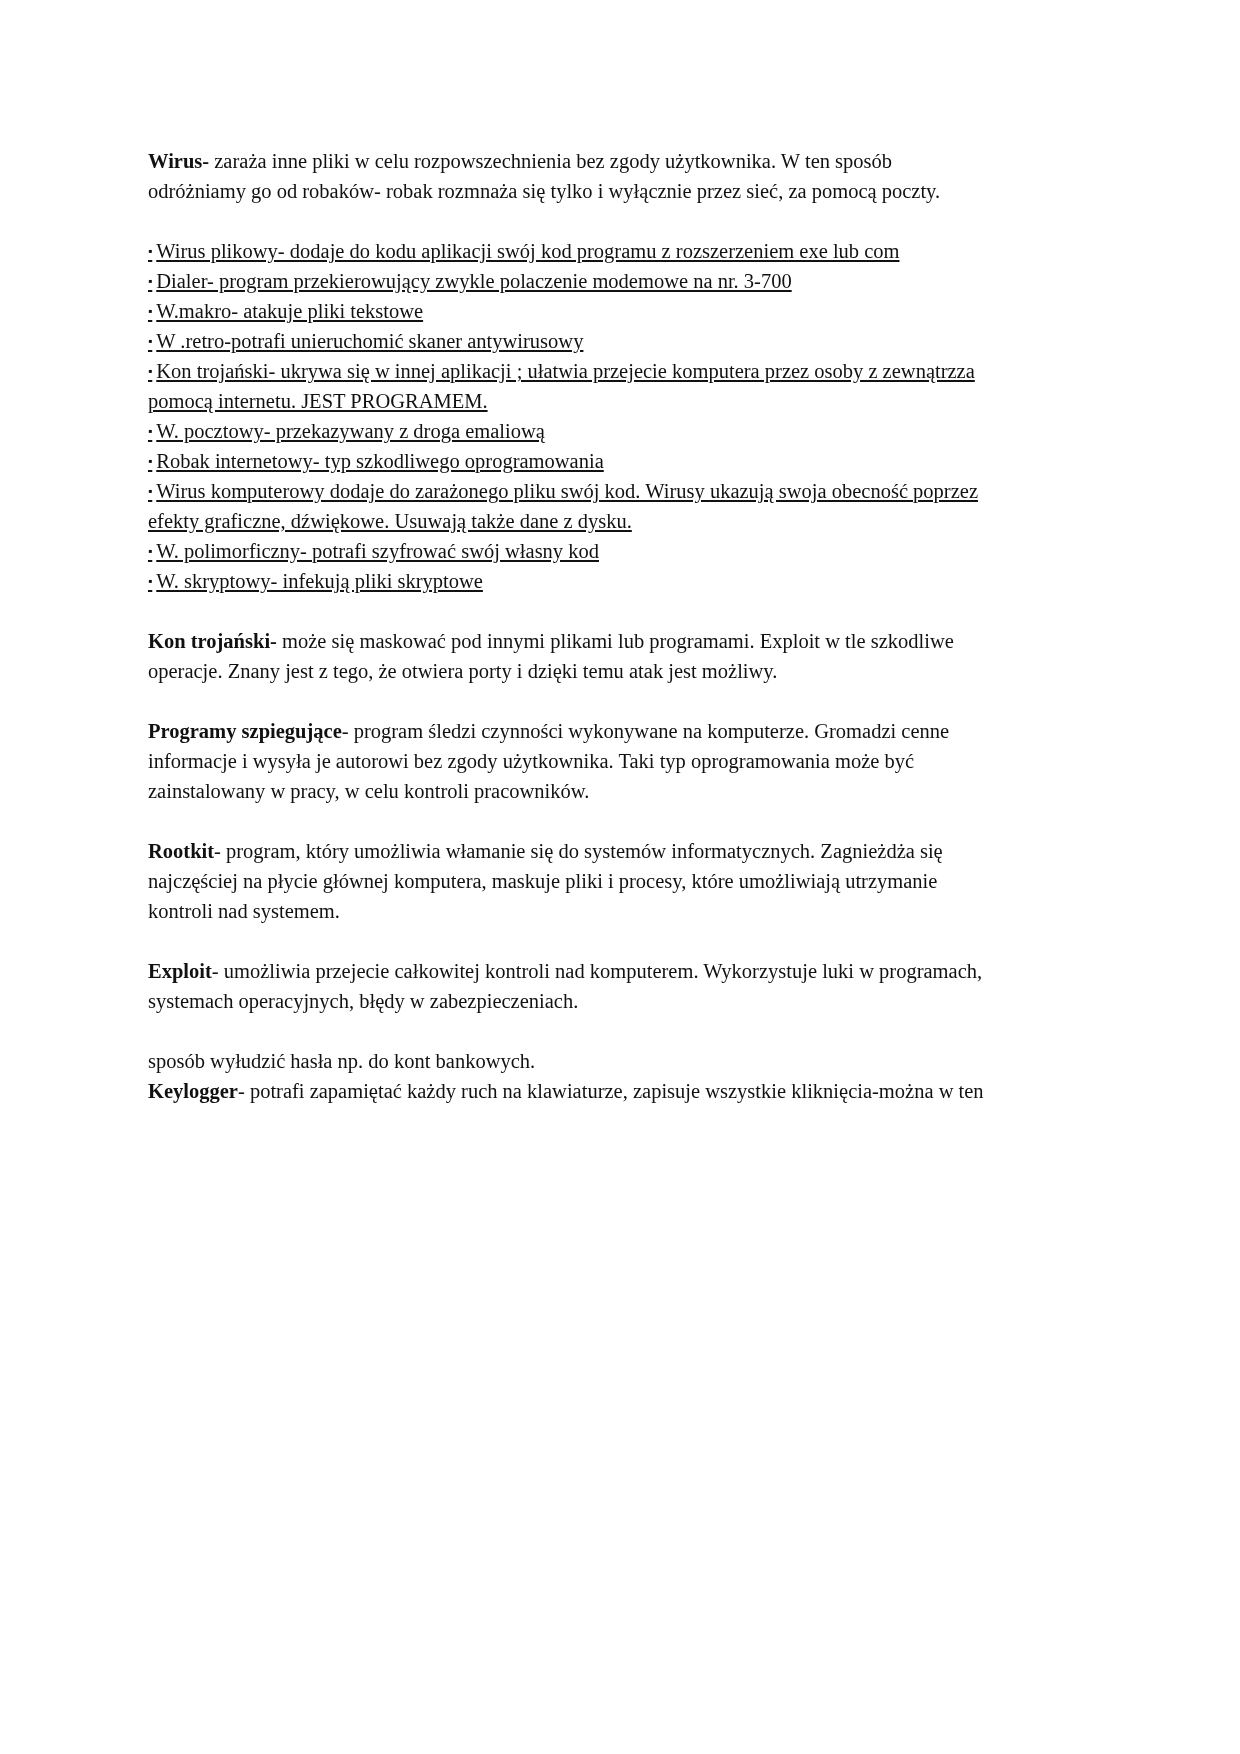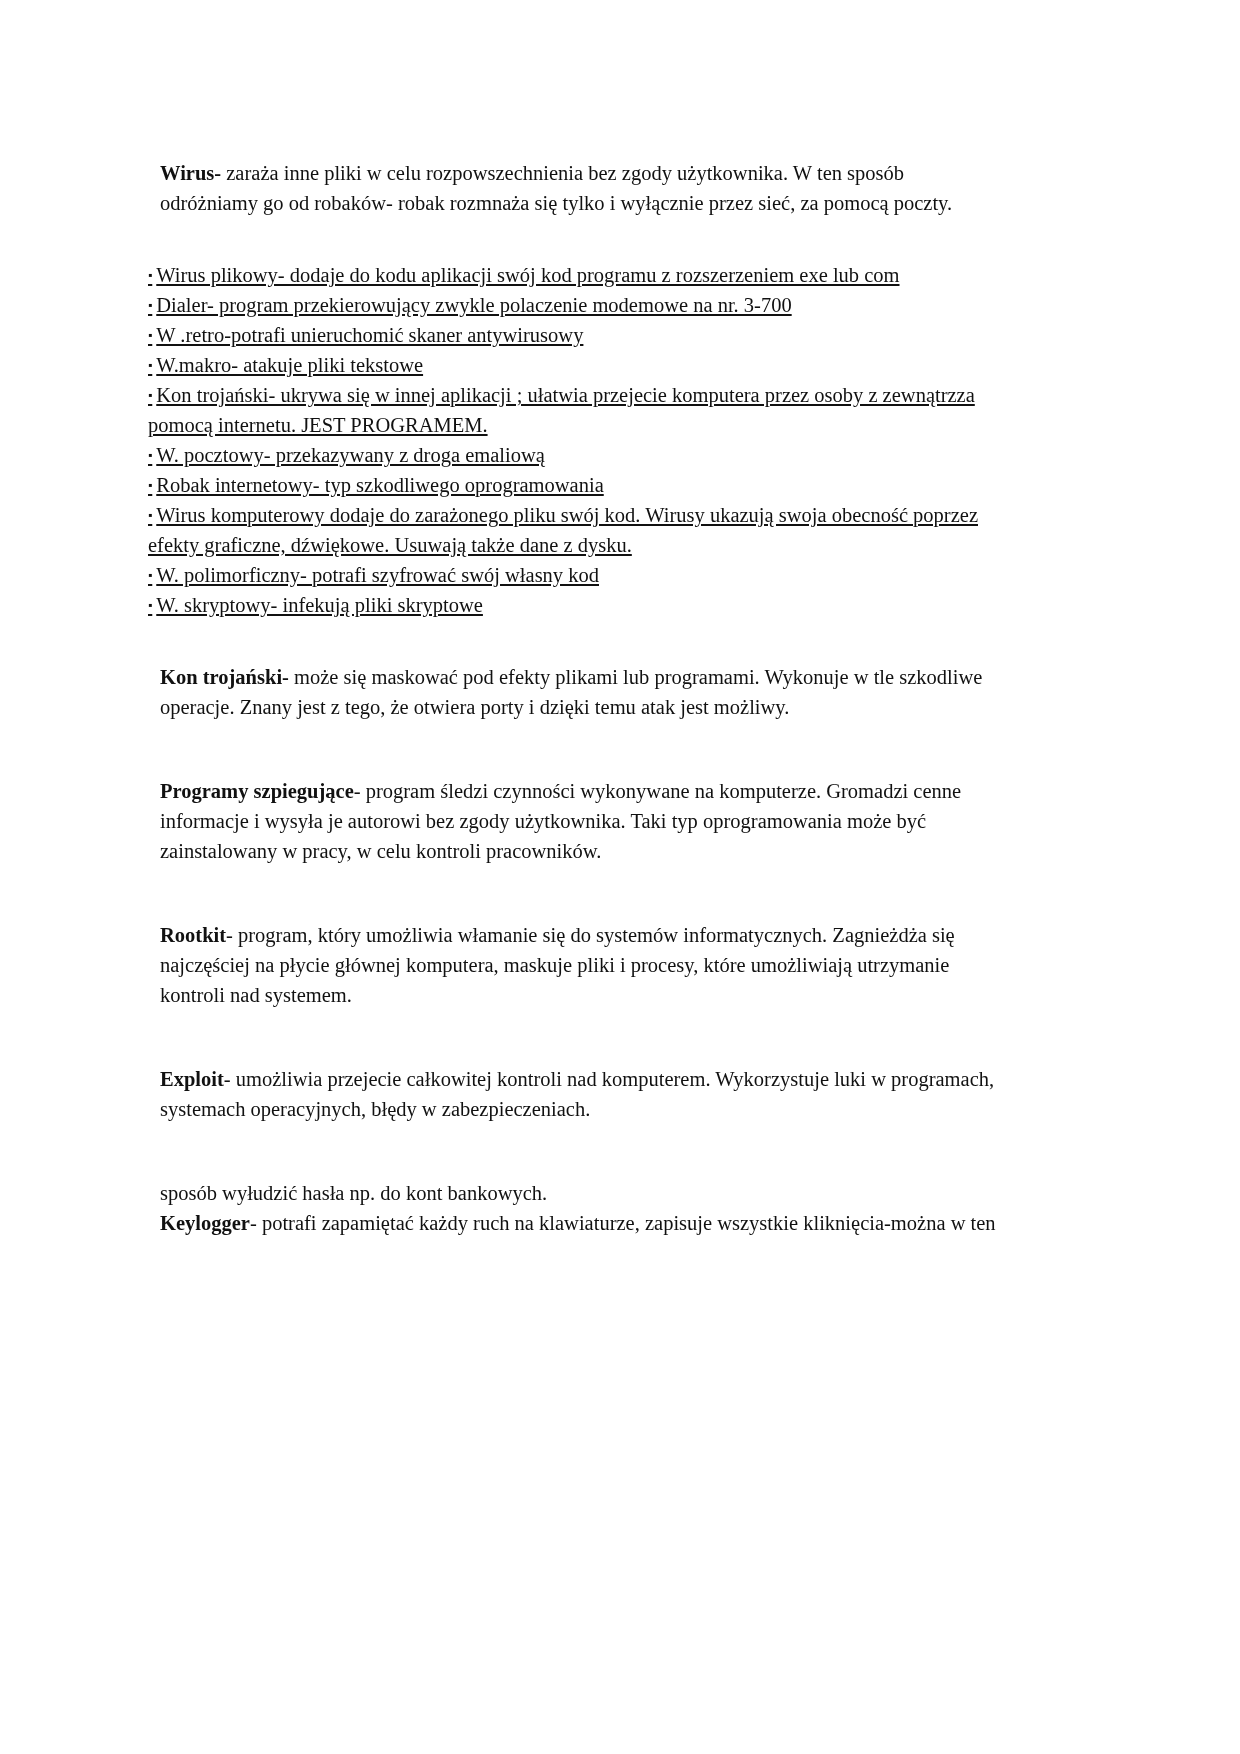--- a/index.html
+++ b/index.html
@@ -2,57 +2,57 @@
 <html><head>
 <meta charset="utf-8">
 <style>
   html, body { margin: 0; padding: 0; background: #ffffff; }
   body { width: 1240px; height: 1754px; position: relative; overflow: hidden; }
   .page {
     position: absolute; left: 148px; top: 146px; width: 940px;
     font-family: "Liberation Serif", "DejaVu Serif", serif;
     font-size: 20.5px; line-height: 30px; color: #111111;
   }
-  .para { margin: 12px; }
+  .para { margin: 0; }
   .gap { height: 30px; }
   .term { font-weight: bold; }
   .bullet { margin: 0; text-decoration: underline; }
   .bullet-mark { font-size: 12px; vertical-align: 3px; margin-right: 4px; }
 </style>
 </head>
 <body>
 
 <div class="page">
 
   <div class="para">
     <div><span class="term">Wirus-</span><span> zaraża inne pliki w celu rozpowszechnienia bez zgody użytkownika. W ten sposób</span></div>
     <div>odróżniamy go od robaków- robak rozmnaża się tylko i wyłącznie przez sieć, za pomocą poczty.</div>
   </div>
 
   <div class="gap"></div>
 
   <div>
     <div class="bullet"><span class="bullet-mark">▪</span><span>Wirus plikowy- dodaje do kodu aplikacji swój kod programu z rozszerzeniem exe lub com</span></div>
     <div class="bullet"><span class="bullet-mark">▪</span><span>Dialer- program przekierowujący zwykle polaczenie modemowe na nr. 3-700</span></div>
+    <div class="bullet"><span class="bullet-mark">▪</span><span>W.makro- atakuje pliki tekstowe</span></div>
     <div class="bullet"><span class="bullet-mark">▪</span><span>W .retro-potrafi unieruchomić skaner antywirusowy</span></div>
-    <div class="bullet"><span class="bullet-mark">▪</span><span>W.makro- atakuje pliki tekstowe</span></div>
     <div class="bullet"><span class="bullet-mark">▪</span><span>Kon trojański- ukrywa się w innej aplikacji ; ułatwia przejecie komputera przez osoby z zewnątrzza</span></div>
     <div class="bullet">pomocą internetu. JEST PROGRAMEM.</div>
     <div class="bullet"><span class="bullet-mark">▪</span><span>W. pocztowy- przekazywany z droga emaliową</span></div>
     <div class="bullet"><span class="bullet-mark">▪</span><span>Robak internetowy- typ szkodliwego oprogramowania</span></div>
     <div class="bullet"><span class="bullet-mark">▪</span><span>Wirus komputerowy dodaje do zarażonego pliku swój kod. Wirusy ukazują swoja obecność poprzez</span></div>
     <div class="bullet">efekty graficzne, dźwiękowe. Usuwają także dane z dysku.</div>
     <div class="bullet"><span class="bullet-mark">▪</span><span>W. polimorficzny- potrafi szyfrować swój własny kod</span></div>
     <div class="bullet"><span class="bullet-mark">▪</span><span>W. skryptowy- infekują pliki skryptowe</span></div>
   </div>
 
   <div class="gap"></div>
 
   <div class="para">
-    <div><span class="term">Kon trojański-</span><span> może się maskować pod efekty plikami lub programami. Wykonuje w tle szkodliwe</span></div>
+    <div><span class="term">Kon trojański-</span><span> może się maskować pod innymi plikami lub programami. Exploit w tle szkodliwe</span></div>
     <div>operacje. Znany jest z tego, że otwiera porty i dzięki temu atak jest możliwy.</div>
   </div>
 
   <div class="gap"></div>
 
   <div class="para">
     <div><span class="term">Programy szpiegujące</span><span>- program śledzi czynności wykonywane na komputerze. Gromadzi cenne</span></div>
     <div>informacje i wysyła je autorowi bez zgody użytkownika. Taki typ oprogramowania może być</div>
     <div>zainstalowany w pracy, w celu kontroli pracowników.</div>
   </div>

